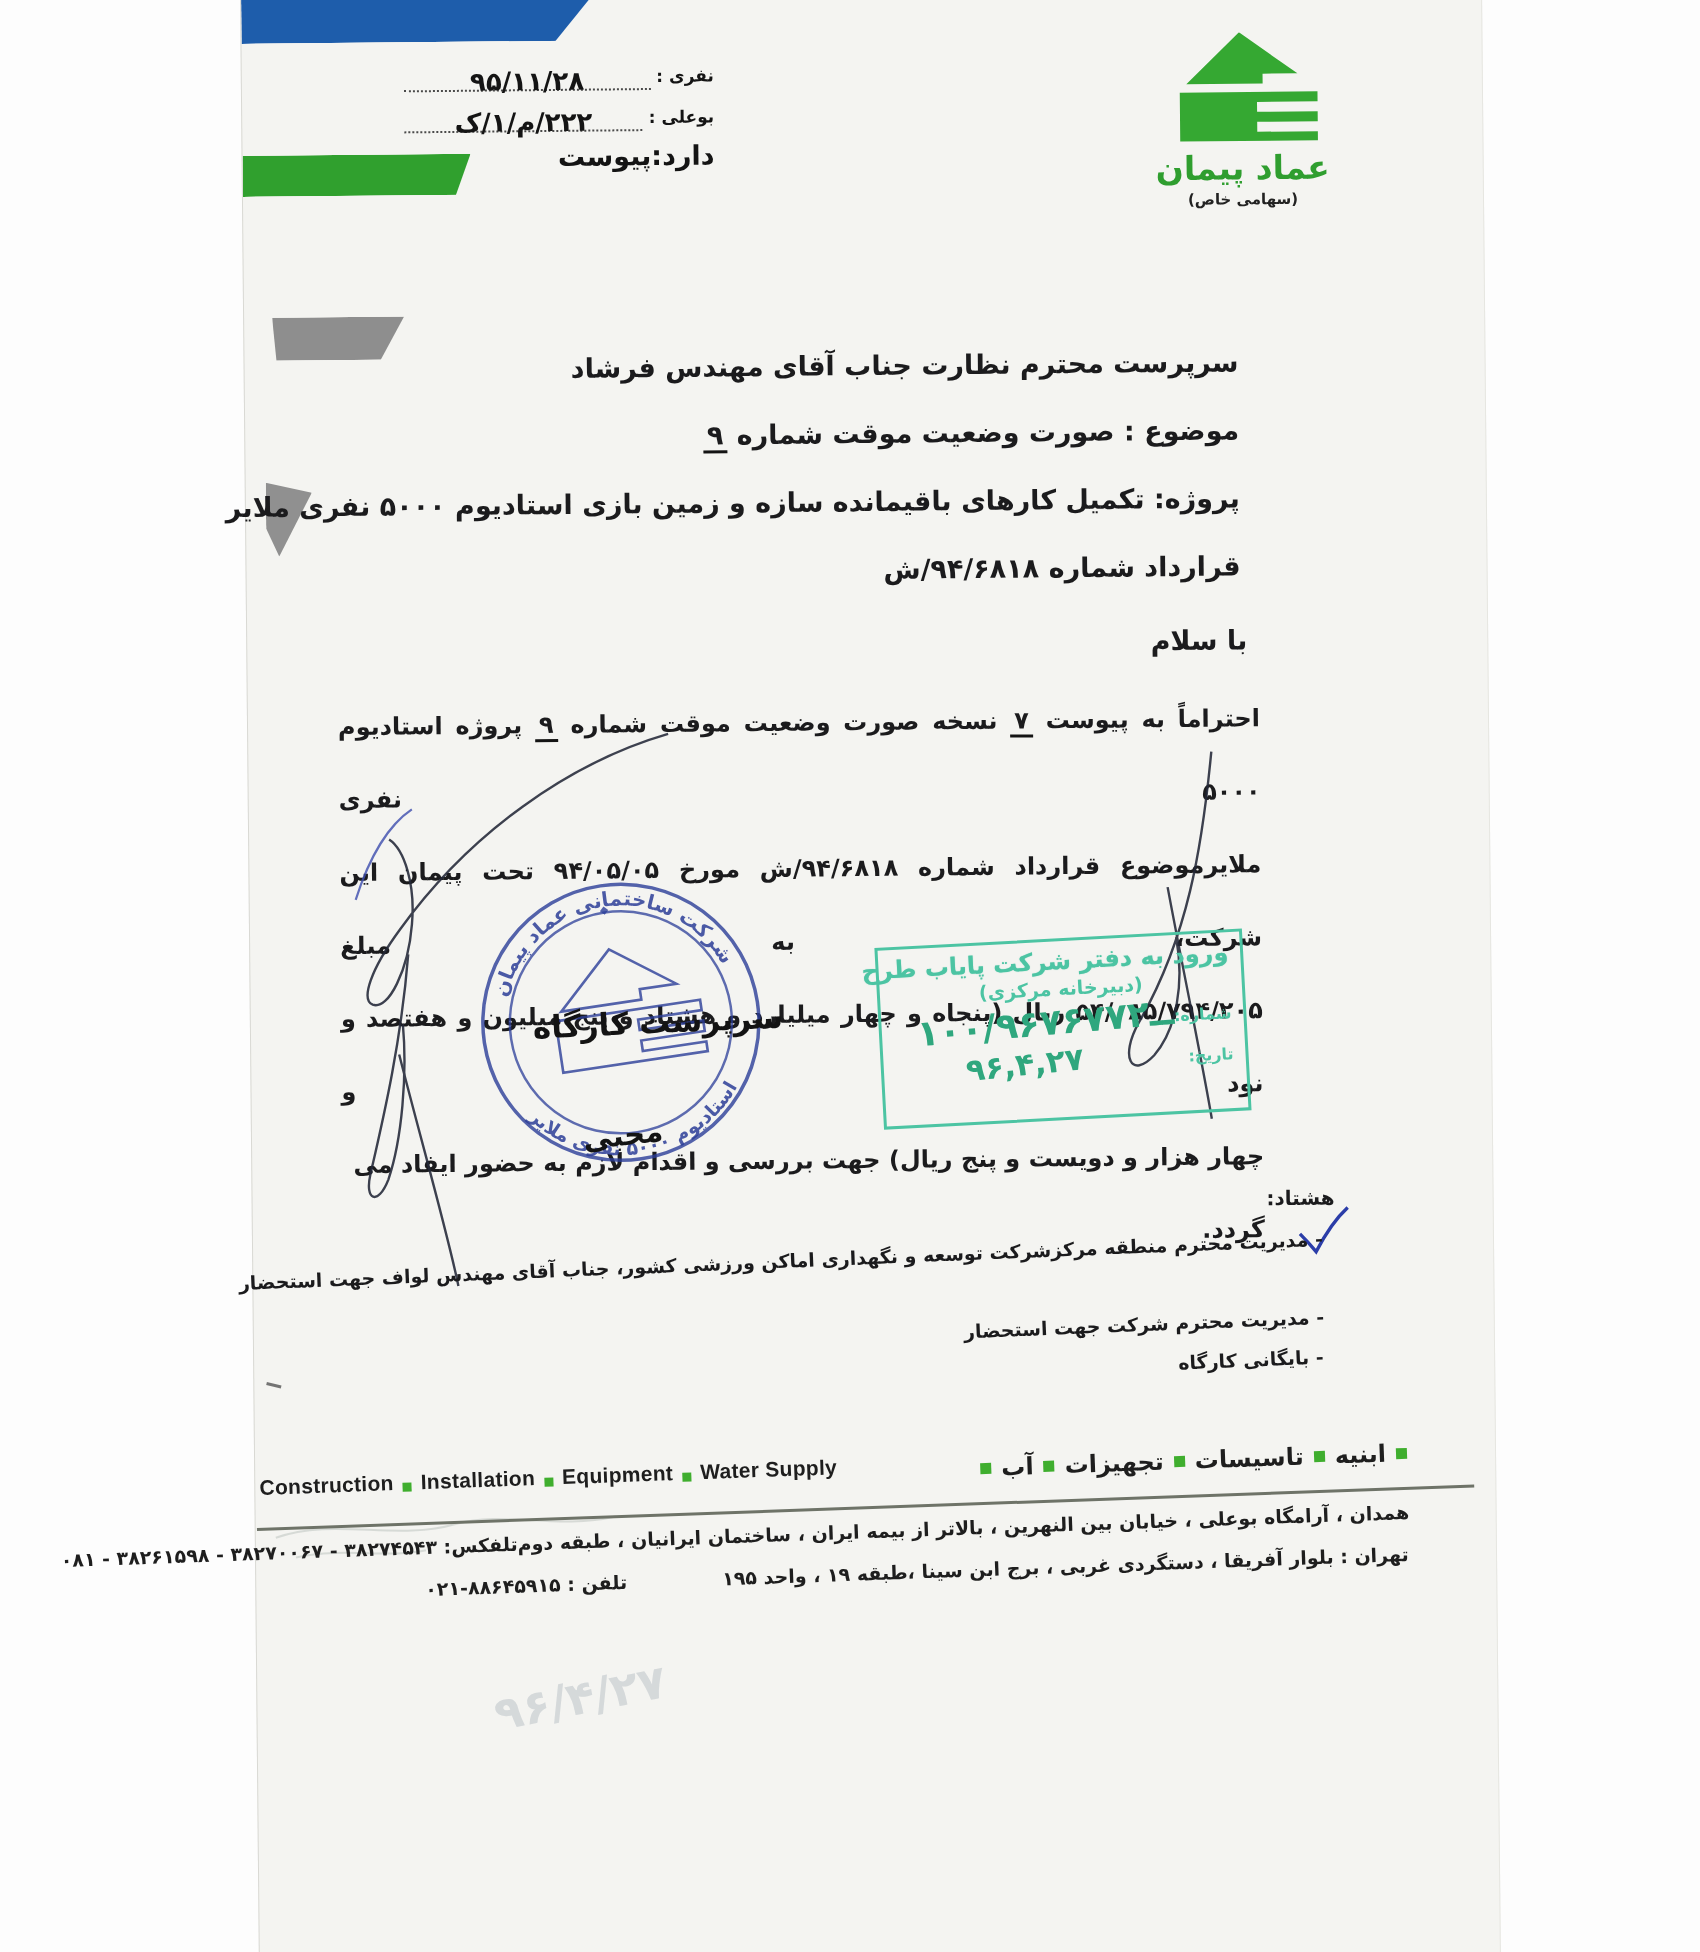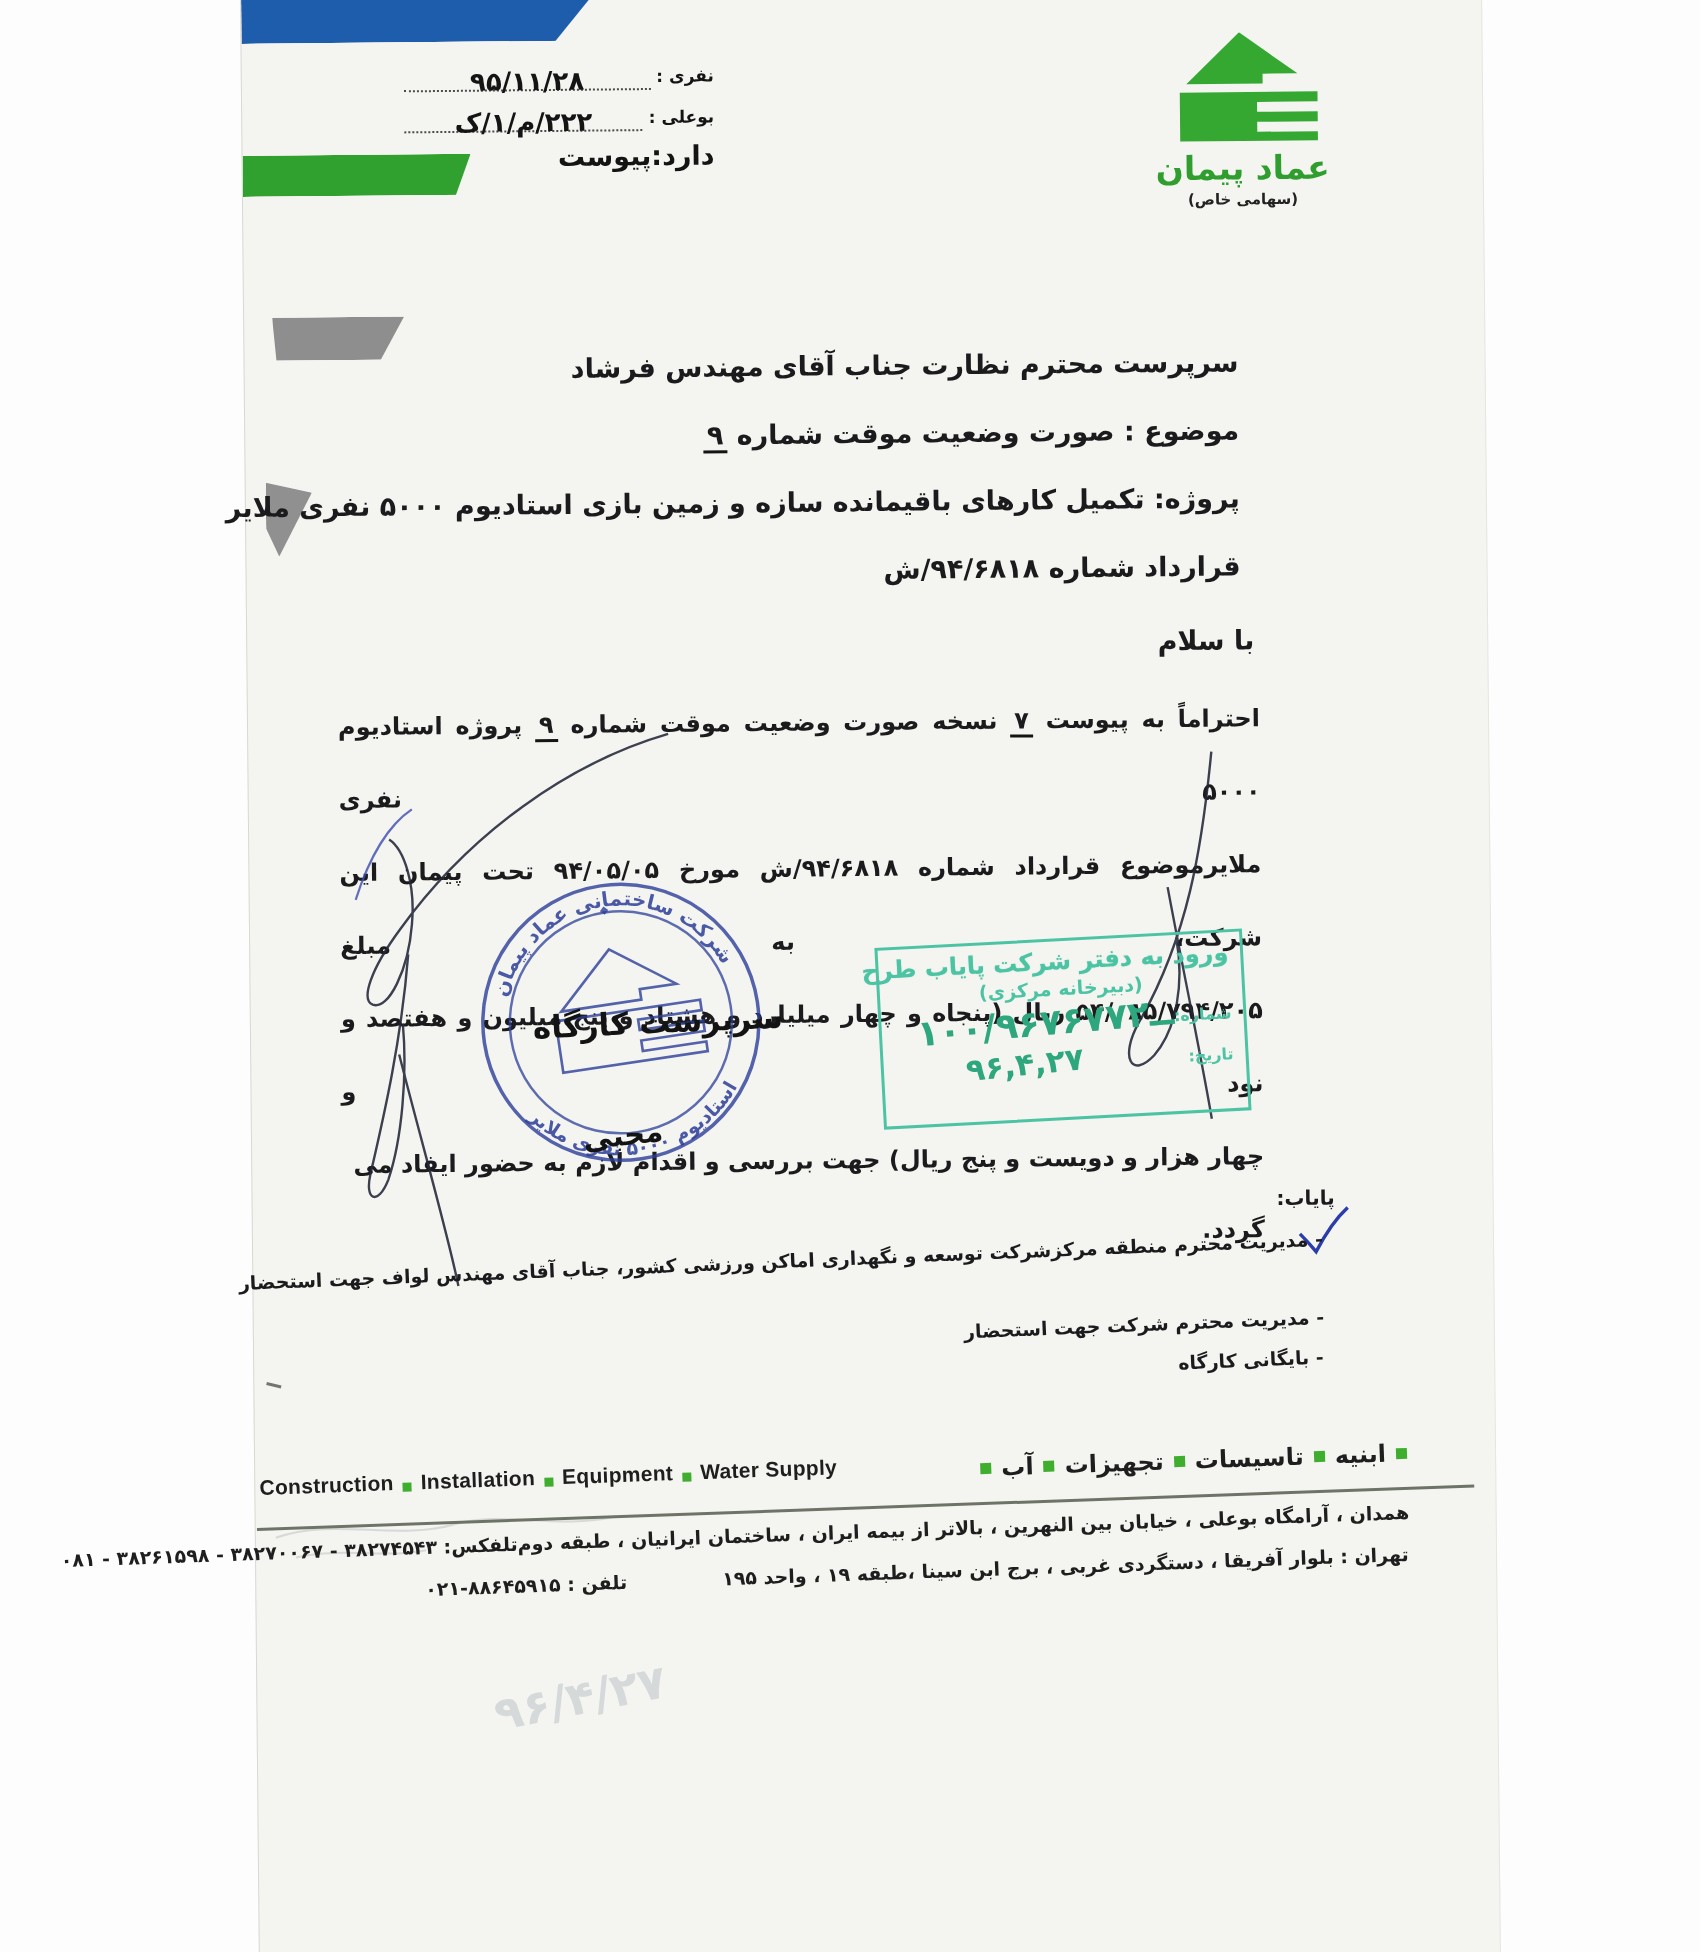--- a/index.html
+++ b/index.html
@@ -112,21 +112,21 @@
       <div class="logo-name">عماد پیمان</div>
       <div class="logo-type">(سهامی خاص)</div>
     </div>
 
     <div class="abs rtl h-line" style="right:246px;top:358px;">سرپرست محترم نظارت جناب آقای مهندس فرشاد</div>
     <div class="abs rtl h-line" style="right:246px;top:426px;">
       <span>موضوع : صورت وضعیت موقت شماره </span><span class="u-num">۹</span>
     </div>
     <div class="abs rtl h-line" style="right:246px;top:494px;">پروژه: تکمیل کارهای باقیمانده سازه و زمین بازی استادیوم ۵۰۰۰ نفری ملایر</div>
     <div class="abs rtl h-line" style="right:246px;top:562px;">قرارداد شماره ۹۴/۶۸۱۸/ش</div>
-    <div class="abs rtl h-line" style="right:233px;top:636px;">با سلام</div>
+    <div class="abs rtl h-line" style="right:240px;top:636px;">با سلام</div>
 
     <div class="abs rtl para" style="right:228px;top:694px;">
       <div class="jline">
         <span>احتراماً به پیوست </span><span class="u-num">۷</span><span> نسخه صورت وضعیت موقت شماره </span><span class="u-num">۹</span><span> پروژه استادیوم ۵۰۰۰ نفری</span>
       </div>
       <div class="jline">ملایرموضوع قرارداد شماره ۹۴/۶۸۱۸/ش مورخ ۹۴/۰۵/۰۵ تحت پیمان این شرکت، به مبلغ</div>
       <div class="jline">۵۴/۰۸۵/۷۹۴/۲۰۵ ریال (پنجاه و چهار میلیارد و هشتاد و پنج میلیون و هفتصد و نود و</div>
       <div class="rline">چهار هزار و دویست و پنج ریال) جهت بررسی و اقدام لازم به حضور ایفاد می گردد.</div>
     </div>
 
@@ -175,21 +175,21 @@
       <div class="entry-row">
         <span class="entry-label">شماره:</span>
         <span class="entry-hand">۱۰۰/۹۶ــ۷۶۷۷۲</span>
       </div>
       <div class="entry-row">
         <span class="entry-label">تاریخ:</span>
         <span class="entry-hand date">۹۶,۴,۲۷</span>
       </div>
     </div>
 
-    <div class="abs rtl copies-header">پایاب:</div>
+    <div class="abs rtl copies-header">هشتاد:</div>
     <svg class="abs check" width="58" height="54" viewBox="0 0 58 54">
       <path d="M5,30 C11,36 17,43 21,48 C31,29 43,13 53,4" fill="none" stroke="#2b3da8" stroke-width="3.4"></path>
     </svg>
     <div class="abs rtl copies-item" style="right:170px;top:1240px;">- مدیریت محترم منطقه مرکزشرکت توسعه و نگهداری اماکن ورزشی کشور، جناب آقای مهندس لواف جهت استحضار</div>
     <div class="abs rtl copies-item" style="right:170px;top:1318px;">- مدیریت محترم شرکت جهت استحضار</div>
     <div class="abs rtl copies-item" style="right:170px;top:1358px;">- بایگانی کارگاه</div>
 
     <div class="abs dash"></div>
 
     <div class="abs footer">

